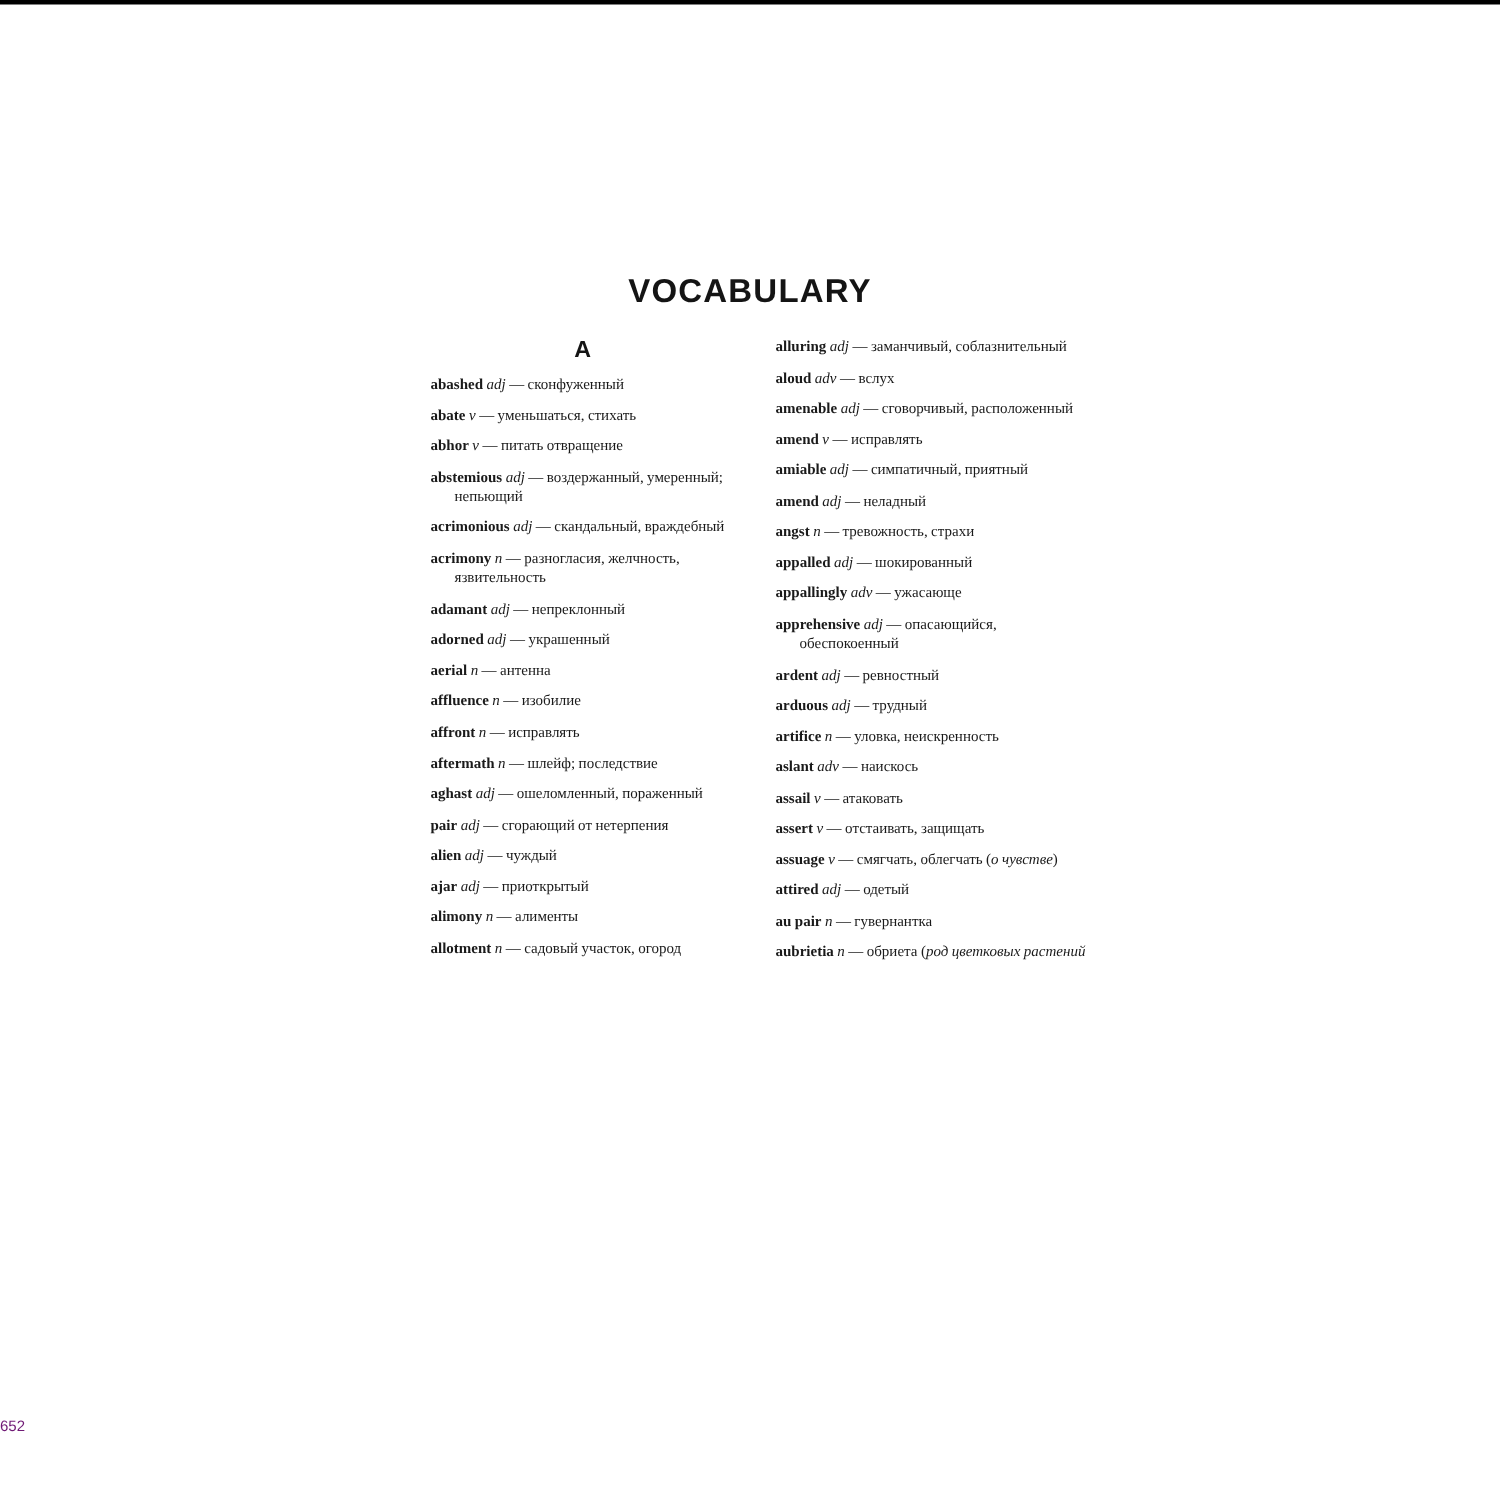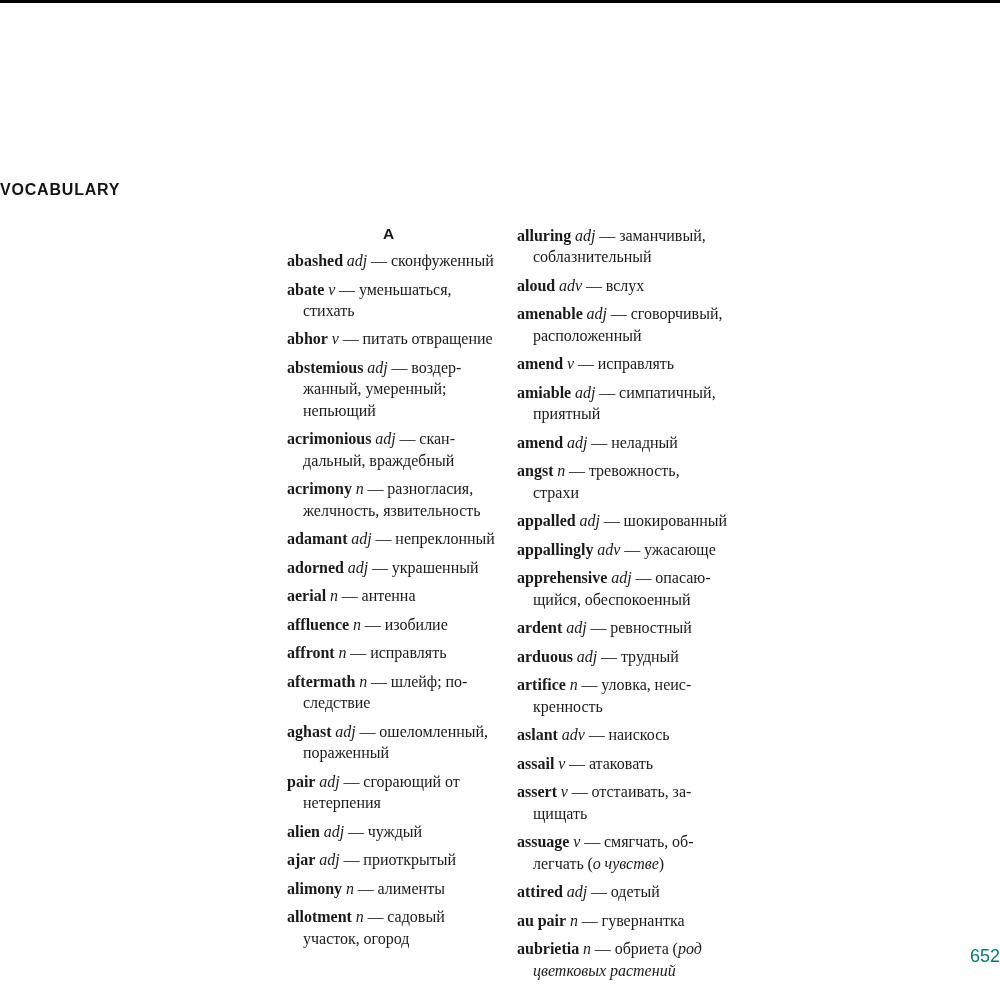--- a/index.html
+++ b/index.html
@@ -18,23 +18,24 @@
     font-family: "Liberation Serif", serif;
     color: #1a1a1a;
   }
 
   
   .vocab-title {
     position: absolute;
     left: 0;
     right: 0;
     top: 178px;
+    text-align: center;
     font-family: "Liberation Sans", sans-serif;
     font-weight: bold;
-    font-size: 16px;
+    font-size: 22px;
     letter-spacing: 0.8px;
     color: #141414;
   }
 
   
   .columns {
     position: absolute;
     left: 287px;
     top: 222px;
     width: 460px;
@@ -50,21 +51,21 @@
     font-family: "Liberation Sans", sans-serif;
     font-weight: bold;
     font-size: 15.5px;
     text-align: center;
     width: 203px;
     margin: 0 0 7px 0;
     color: #141414;
   }
 
   .entry {
-    font-size: 16px;
+    font-size: 10px;
     line-height: 1.335;
     margin-bottom: 7.2px;
     text-indent: 0;
     padding-left: 16px;
     text-indent: -16px;
     word-spacing: -0.2px;
   }
   .headword {
     font-weight: bold;
     font-family: "Liberation Serif", serif;
@@ -75,24 +76,24 @@
   .gloss-italic {
     font-style: italic;
   }
 
   
   .folio {
     position: absolute;
     left: 0;
     right: 0;
     top: 943px;
-    text-align: right;
+    text-align: left;
     font-family: "Liberation Sans", sans-serif;
-    font-size: 18px;
-    color: #0f766e;
+    font-size: 10px;
+    color: #701a75;
   }
 </style>
 </head>
 <body>
 
 <div class="page">
 
   <div class="vocab-title">VOCABULARY</div>
 
   <div class="columns">

